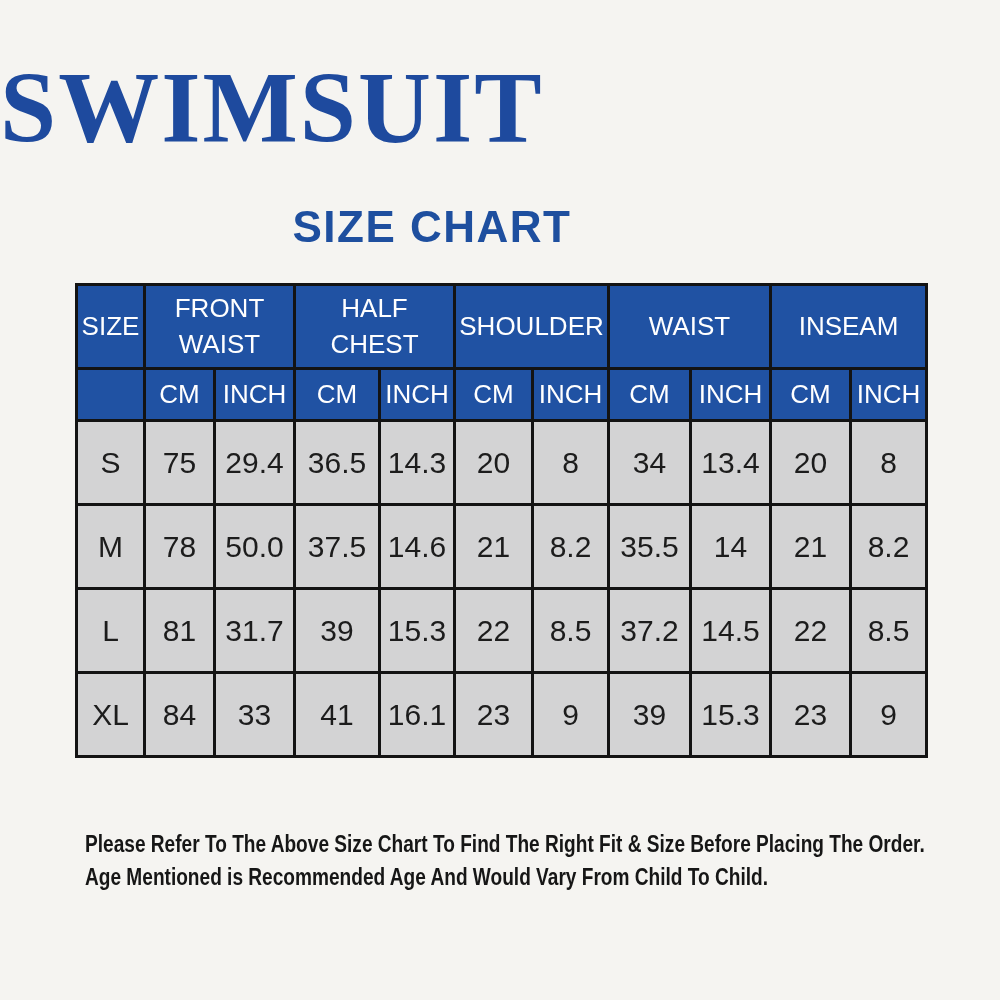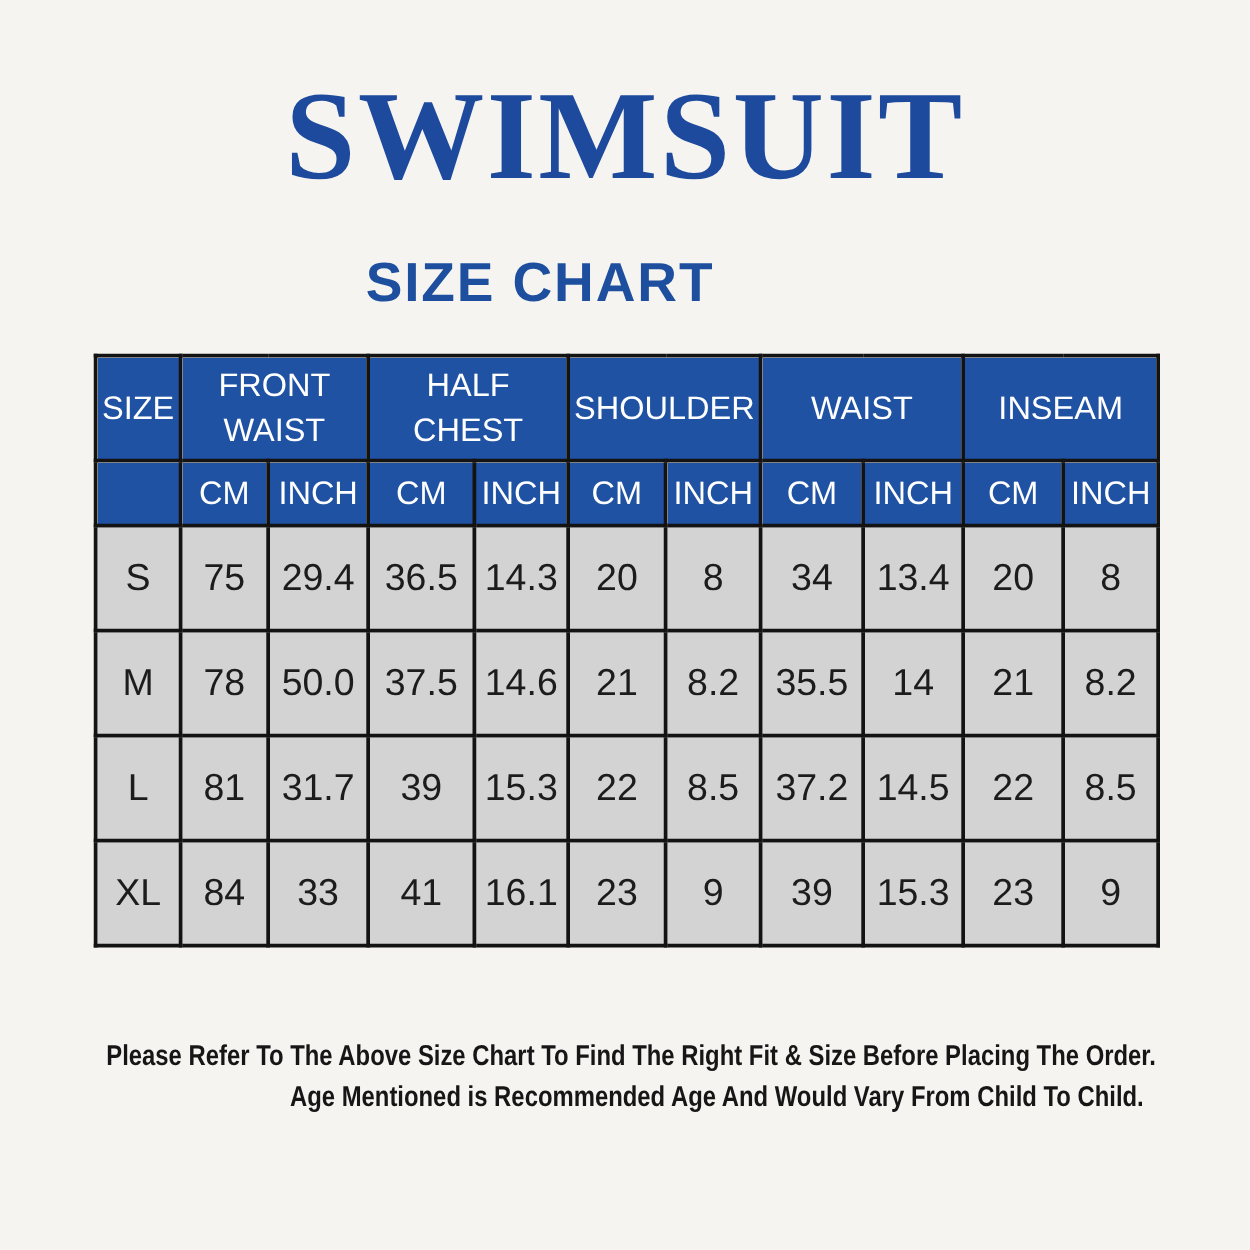--- a/index.html
+++ b/index.html
@@ -16,21 +16,20 @@
   html,body{width:1000px;height:1000px;}
   body{
     background:var(--bg);
     font-family:"Liberation Sans", sans-serif;
     position:relative;
     overflow:hidden;
   }
   .title{
     position:absolute;
     top:58px; left:0; width:1000px;
-    text-align:center;
     font-family:"Liberation Serif", serif;
     font-weight:bold;
     font-size:101px;
     line-height:1.0;
     letter-spacing:2px;
     color:var(--title-blue);
   }
   .subtitle{
     position:absolute;
     top:202px; left:0; width:864px;
@@ -63,21 +62,21 @@
     line-height:1.35;
   }
   td.cell{
     background:var(--cell-gray);
     color:var(--data-text);
     font-size:30px;
   }
   .footer{
     position:absolute;
     top:828px; left:0; width:1000px;
-    text-align:right;
+    text-align:left;
     color:var(--footer-text);
     font-size:23px;
     font-weight:bold;
     line-height:33px;
   }
   .footer .fline{
     transform:scaleX(0.83);
     transform-origin:50% 50%;
     white-space:nowrap;
   }

